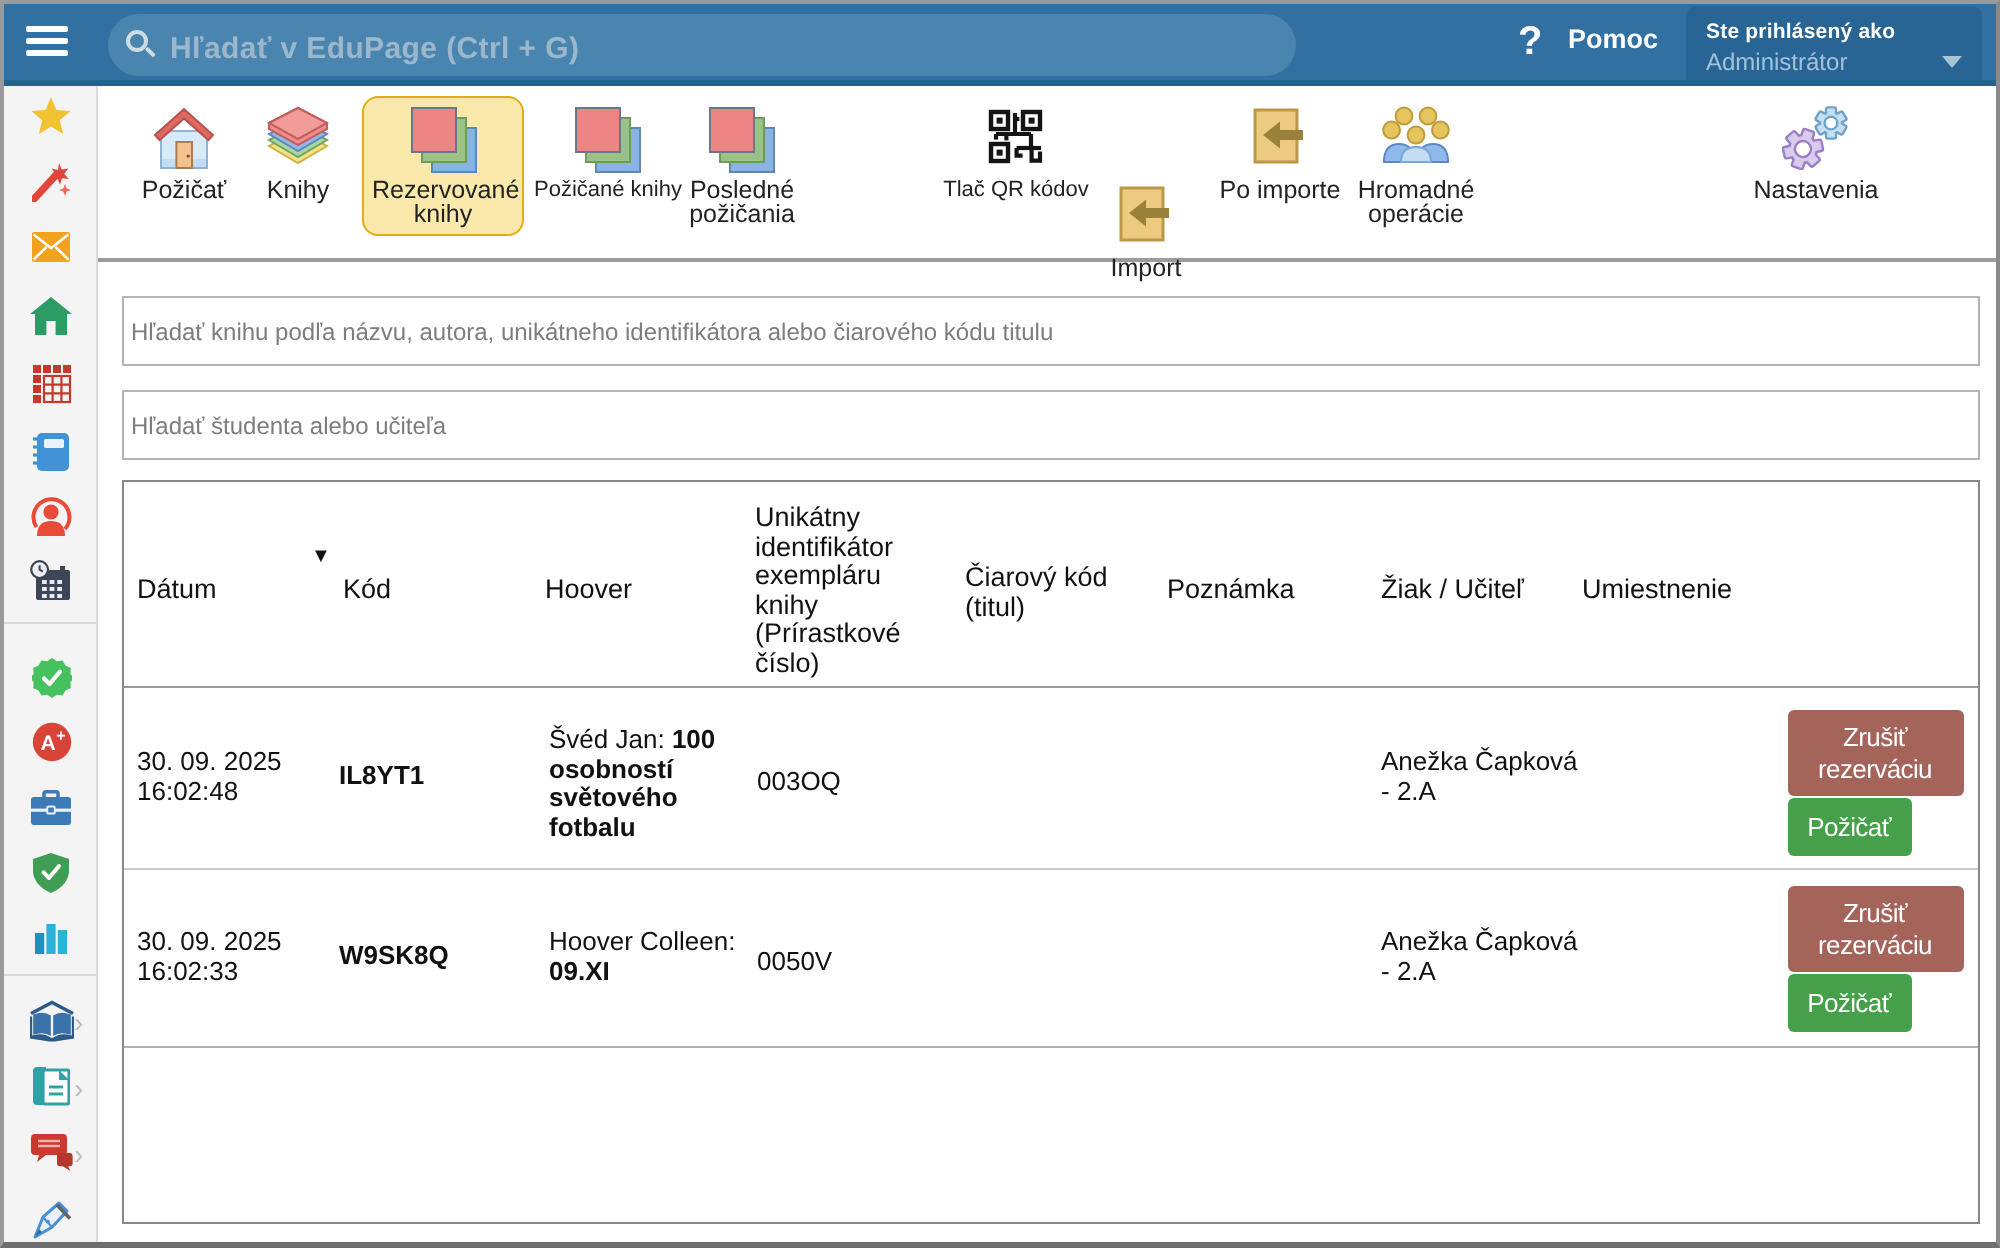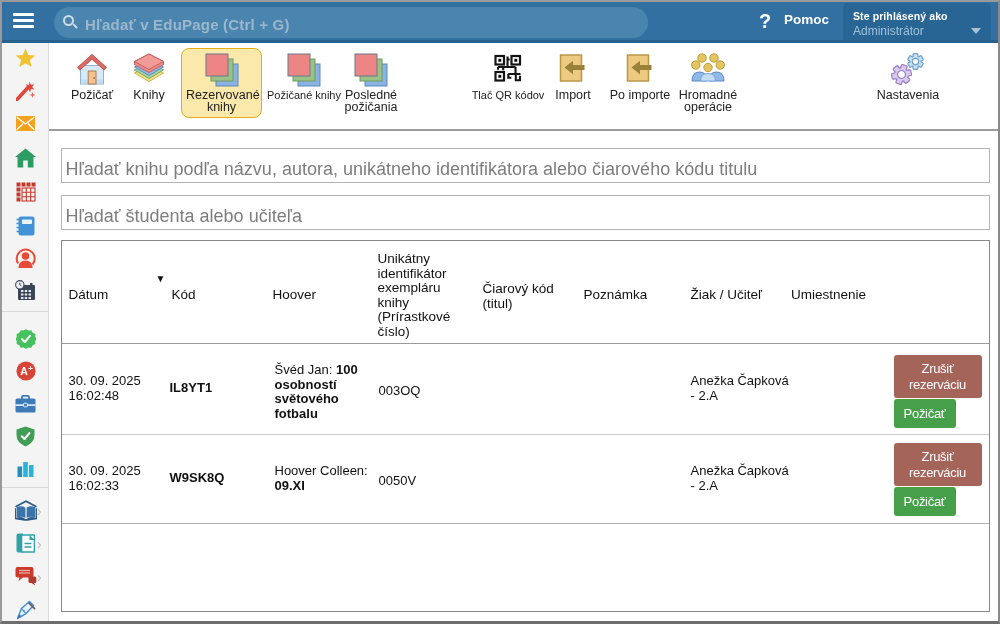--- a/index.html
+++ b/index.html
@@ -31,21 +31,21 @@
 #toolbar { position:absolute; left:47px; top:41px; width:949px; height:87.5px; background:#fff; border-bottom:2px solid #9b9b9b; }
 .titem { position:absolute; top:0; height:86px; text-align:center; }
 .titem svg { position:absolute; left:50%; transform:translateX(-50%); }
 .titem .lab { position:absolute; top:46px; width:100%; }
 .titem .lab { font-size:12.5px; color:#222; line-height:12px; }
 .titem .lab.small { font-size:11px; }
 #selbox { position:absolute; left:132px; top:4.5px; width:81px; height:70px; background:#fae9ab; border:1px solid #e2ae13; border-radius:8px; }
 
 
 .sinput { position:absolute; left:58.5px; width:929px; height:35px; border:1px solid #b4b4b4; background:#fff; }
-.sinput .ph { position:absolute; left:4px; top:10px; font-size:18px; color:#7d7d7d; }
+.sinput .ph { position:absolute; left:4px; top:10px; font-size:12px; color:#7d7d7d; }
 #tbl { position:absolute; left:58.5px; top:238px; width:929px; height:372px; border:1px solid #888; }
 .cell { position:absolute; font-size:13px; color:#111; line-height:14.5px; }
 .btn { position:absolute; color:#fff; text-align:center; border-radius:3px; font-size:13px; letter-spacing:-0.3px; }
 .btn.red { background:#a4645a; width:88px; line-height:15.5px; padding-top:6px; height:43px; }
 .btn.green { background:#46a04a; width:62px; height:29px; line-height:29px; }
 .hc { font-size:13.5px; }
 </style>
 </head>
 <body>
 <div id="page">
@@ -318,21 +318,21 @@
           <path d="M9.7 13 L9.7 16.2"></path>
           <path d="M22 13 L22 20"></path>
           <path d="M14.8 20 L27 20"></path>
           <path d="M14.8 20 L14.8 23.8 L17.8 23.8"></path>
           <path d="M22.3 20 L22.3 26.3 L26.5 26.3 L26.5 21.8"></path>
         </g>
       </svg>
       <div class="lab small">Tlač QR kódov</div>
     </div>
 
-    <div class="titem" style="left:489px; width:70px;">
+    <div class="titem" style="left:489px; width:70px;margin-top:39px;">
       <svg width="39" height="28" viewBox="0 0 39 28" style="top:11px;">
         <rect x="7" y="1" width="21" height="26" fill="#ecca80" stroke="#bb9748" stroke-width="1.5"></rect>
         <path d="M11 13.5 L19.5 6.8 L19.5 11 L31 11 L31 16 L19.5 16 L19.5 20.2 Z" fill="#9a8139"></path>
       </svg>
       <div class="lab">Import</div>
     </div>
 
     <div class="titem" style="left:551px; width:80px;">
       <svg width="39" height="28" viewBox="0 0 39 28" style="top:11px;">
         <rect x="7" y="1" width="21" height="26" fill="#ecca80" stroke="#bb9748" stroke-width="1.5"></rect>

